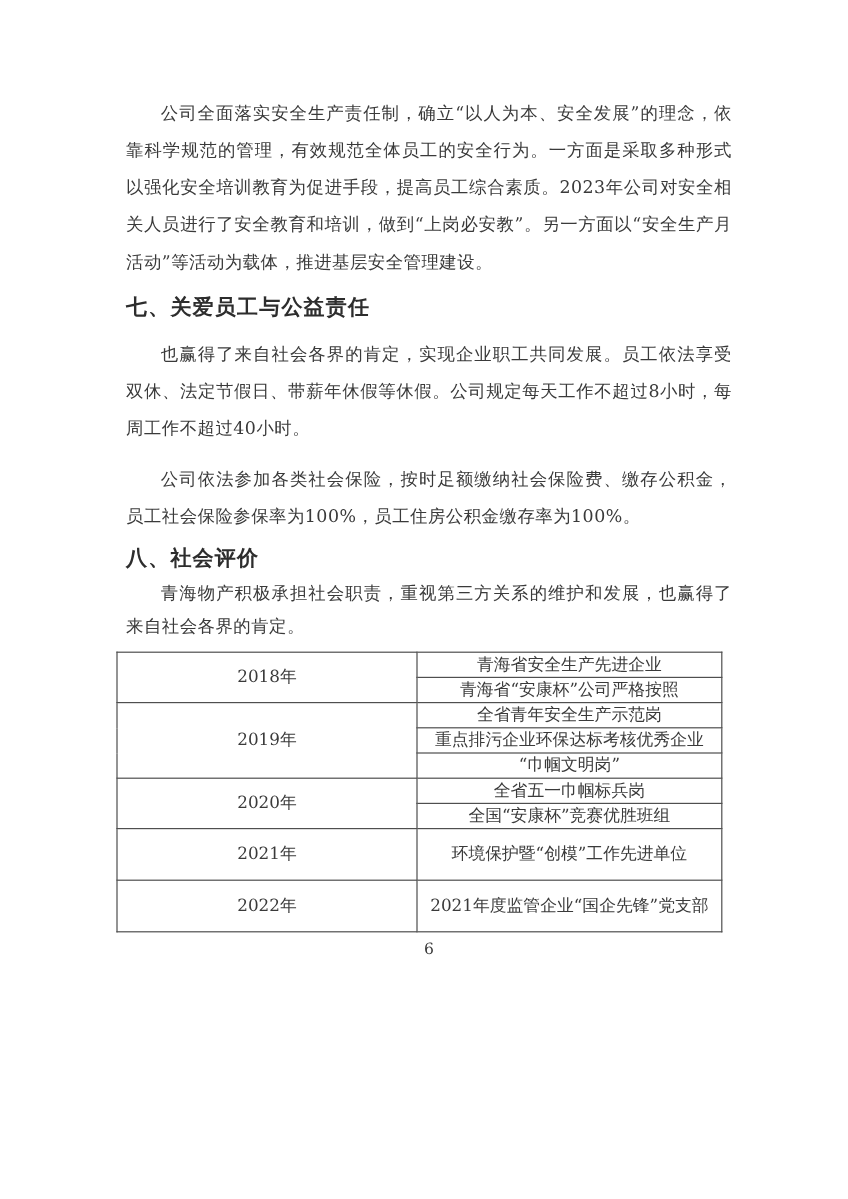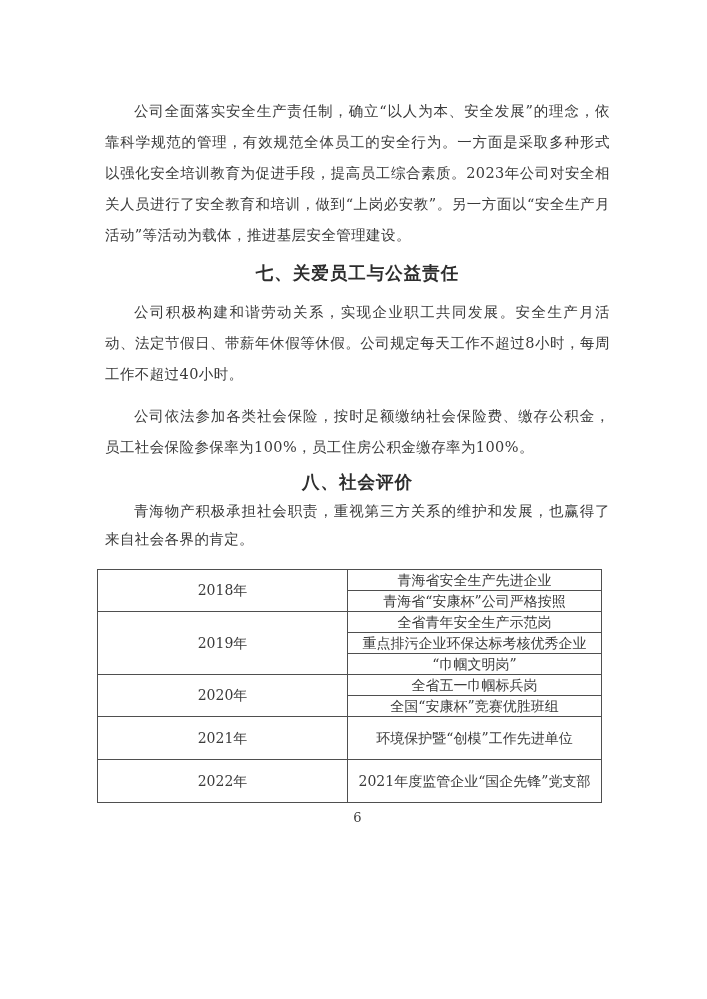--- a/index.html
+++ b/index.html
@@ -16,56 +16,56 @@
     color:var(--ink);
     overflow:hidden;
   }
   .page{
     position:relative;
     width:707px;height:999px;
     box-sizing:border-box;
   }
   .content{
     position:absolute;
-    left:105px;top:16px;
+    left:105px;top:0;
     width:505px;
   }
   .body-par{
     margin:0;
     font-size:14.5px;
     line-height:31px;
     text-indent:2em;
     text-align:justify;
     letter-spacing:0.4px;
     color:var(--ink);
   }
   .par-intro{margin-top:80px;}
   .par-gap{margin-top:11px;}
   .sec-title{
     margin:0;
     font-family:"DejaVu Sans","Liberation Sans",sans-serif;
     font-weight:bold;
     font-size:17.5px;
     line-height:26px;
-    text-align:center;
+    text-align:left;
     color:var(--heading);
     letter-spacing:1px;
   }
   .sec-title-7{margin-top:9px;}
   .sec-title-8{margin-top:6px;}
   .par-social{
     margin-top:2px;
     line-height:28px;
   }
   .awards-table{
     border-collapse:collapse;
     table-layout:fixed;
     width:504px;
     margin-left:-8px;
-    margin-top:16px;
+    margin-top:6px;
   }
   .awards-table td{
     border:1px solid var(--table_border);
     text-align:center;
     vertical-align:middle;
     font-size:14px;
     color:var(--ink);
     padding:0 4px;
     height:20px;
     line-height:19px;
@@ -87,21 +87,21 @@
 <body>
 
 <div class="page">
   <div class="content">
 
     <p class="body-par par-intro">公司全面落实安全生产责任制，确立“以人为本、安全发展”的理念，依靠科学规范的管理，有效规范全体员工的安全行为。一方面是采取多种形式以强化安全培训教育为促进手段，提高员工综合素质。2023年公司对安全相关人员进行了安全教育和培训，做到“上岗必安教”。另一方面以“安全生产月活动”等活动为载体，推进基层安全管理建设。</p>
 
     <h2 class="sec-title sec-title-7">七、关爱员工与公益责任</h2>
 
 
-    <p class="body-par par-gap">公司积极构建和谐劳动关系，实现企业职工共同发展。安全生产月活动、法定节假日、带薪年休假等休假。公司规定每天工作不超过8小时，每周工作不超过40小时。</p>
+    <p class="body-par par-gap">也赢得了来自社会各界的肯定，实现企业职工共同发展。员工依法享受双休、法定节假日、带薪年休假等休假。公司规定每天工作不超过8小时，每周工作不超过40小时。</p>
 
     <p class="body-par par-gap">公司依法参加各类社会保险，按时足额缴纳社会保险费、缴存公积金，员工社会保险参保率为100%，员工住房公积金缴存率为100%。</p>
 
 
     <h2 class="sec-title sec-title-8">八、社会评价</h2>
 
     <p class="body-par par-social">青海物产积极承担社会职责，重视第三方关系的维护和发展，也赢得了来自社会各界的肯定。</p>
 
     <table class="awards-table">
       <colgroup>

